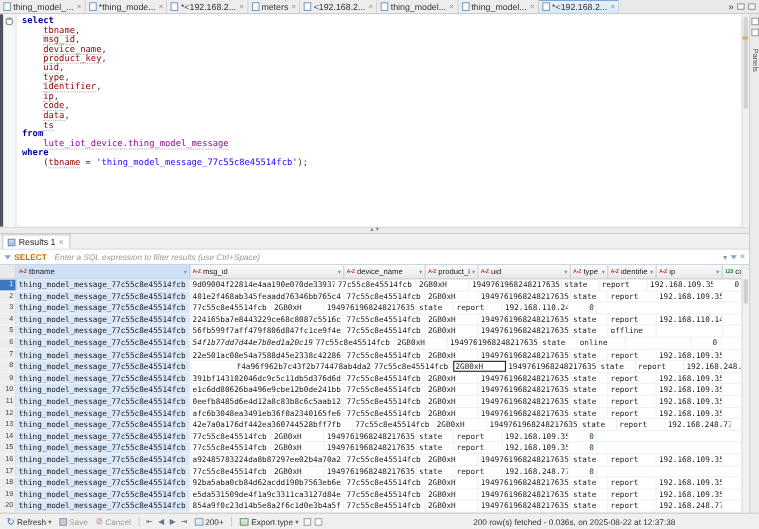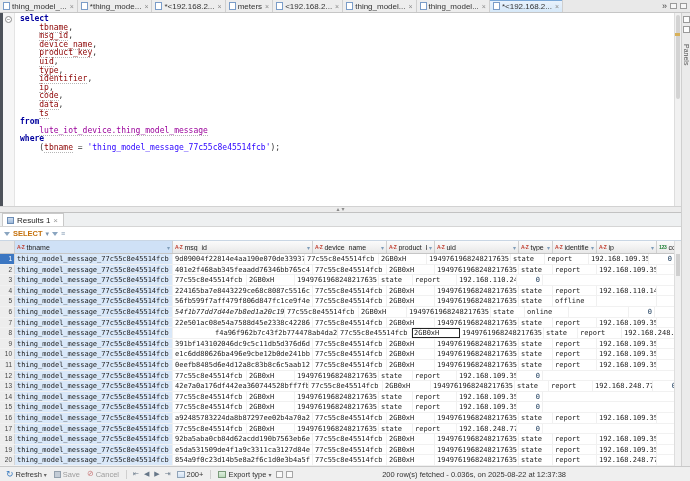--- a/index.html
+++ b/index.html
@@ -87,21 +87,21 @@
   .sbtn.disabled{color:#9c9c9c}
   .sep{width:1px;height:9px;background:#cfcfcf;margin:0 2px;flex:0 0 auto}
   .dd{color:#666;font-size:6px}
   .navic{color:#667788;font-size:7px;padding:0 1px}
   .ic-refresh{color:#3a7bbf;font-size:9px;line-height:9px}
   .ic-save{width:7px;height:7px;background:#c3ccd6;border:1px solid #93a0ad}
   .ic-cancel{color:#c97b7b;font-size:8px;line-height:8px}
   .ic-grid{width:8px;height:7px;border:1px solid #8fa3b8;background:linear-gradient(#eef4fb,#cfe0f2)}
   .ic-export{width:8px;height:7px;border:1px solid #7a9a7a;background:linear-gradient(#dff0df,#bcd9bc)}
   .ic-misc{width:7px;height:7px;border:1px solid #a5a5a5;background:#fafafa}
-  .sb-status{margin-left:auto;margin-right:120px;color:#333;white-space:nowrap}
+  .sb-status{margin-left:auto;margin-right:72px;color:#333;white-space:nowrap}
 </style>
 </head>
 <body>
 
 <div id="app">
 
   <div class="tabbar">
     <div id="tabs">
         <div class="tab">
           <span class="tabic"></span>
@@ -175,20 +175,21 @@
           <div class="rtab">
             <span class="rtab-ic"></span>
             <span>Results 1</span>
             <span class="x">×</span>
           </div>
         </div>
 
         <div class="filterbar">
           <span class="funnel"></span>
           <span class="f-kw">SELECT</span>
+          <span class="f-hint">Enter a SQL expression to filter results (use Ctrl+Space)</span>
           <span class="fic">▾</span>
           <span class="funnel"></span>
           <span class="fic">≡</span>
         </div>
 
         <div class="grid">
           <div class="ghead" id="ghead">
               <div class="corner"></div>
               <div class="hc hsel" style="width: 158px;">
                 <span class="ctype txt">A-Z</span>
@@ -363,32 +364,33 @@
                 <div class="gc" style="width: 48px;">2GB0xH</div>
                 <div class="gc" style="width: 84px;">1949761968248217635</div>
                 <div class="gc" style="width: 34px;">state</div>
                 <div class="gc" style="width: 44px;">report</div>
                 <div class="gc" style="width: 60px;">192.168.109.35</div>
                 <div class="gc cnum" style="width: 26px;">0</div>
               </div>
               <div class="gr">
                 <div class="rn">12</div>
                 <div class="gc csel" style="width: 158px;">thing_model_message_77c55c8e45514fcb</div>
+                <div class="gc" style="width: 140px;">afc6b3048ea3491eb36f0a2340165fe6</div>
                 <div class="gc" style="width: 74px;">77c55c8e45514fcb</div>
                 <div class="gc" style="width: 48px;">2GB0xH</div>
                 <div class="gc" style="width: 84px;">1949761968248217635</div>
                 <div class="gc" style="width: 34px;">state</div>
                 <div class="gc" style="width: 44px;">report</div>
                 <div class="gc" style="width: 60px;">192.168.109.35</div>
                 <div class="gc cnum" style="width: 26px;">0</div>
               </div>
               <div class="gr">
                 <div class="rn">13</div>
                 <div class="gc csel" style="width: 158px;">thing_model_message_77c55c8e45514fcb</div>
-                <div class="gc" style="width: 136px;">42e7a0a176df442ea360744528bff7fb</div>
+                <div class="gc" style="width: 148px;">42e7a0a176df442ea360744528bff7fb</div>
                 <div class="gc" style="width: 74px;">77c55c8e45514fcb</div>
                 <div class="gc" style="width: 48px;">2GB0xH</div>
                 <div class="gc" style="width: 84px;">1949761968248217635</div>
                 <div class="gc" style="width: 34px;">state</div>
                 <div class="gc" style="width: 44px;">report</div>
                 <div class="gc" style="width: 60px;">192.168.248.77</div>
                 <div class="gc cnum" style="width: 26px;">0</div>
               </div>
               <div class="gr">
                 <div class="rn">14</div>

